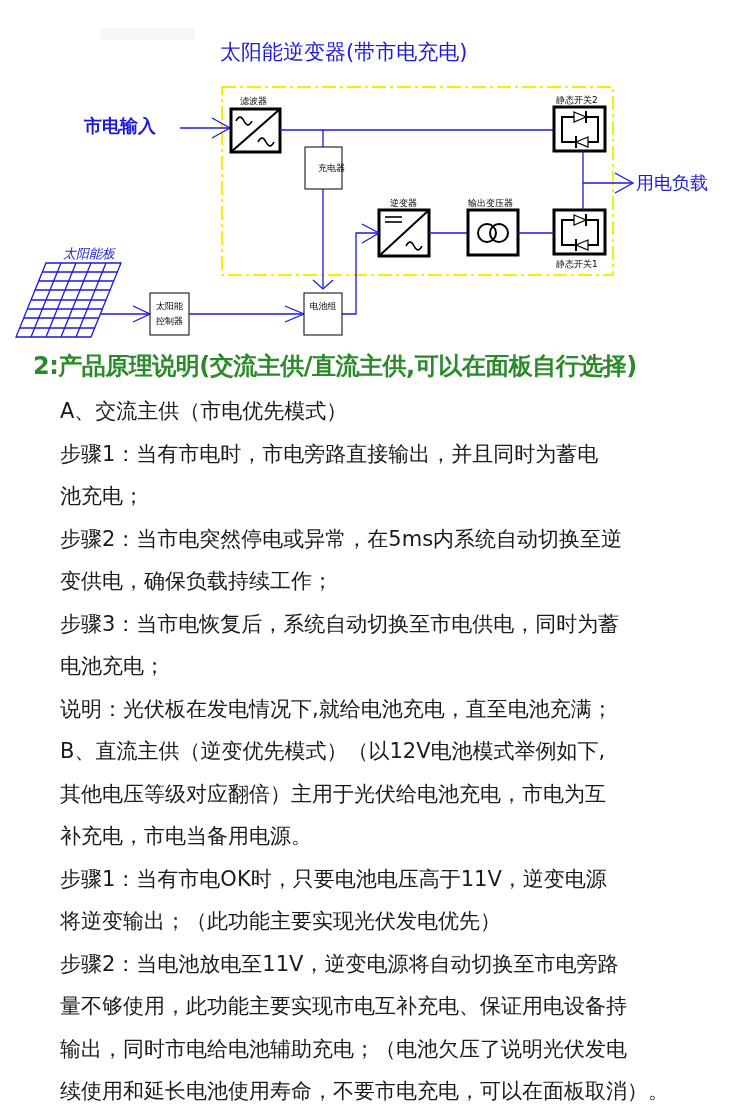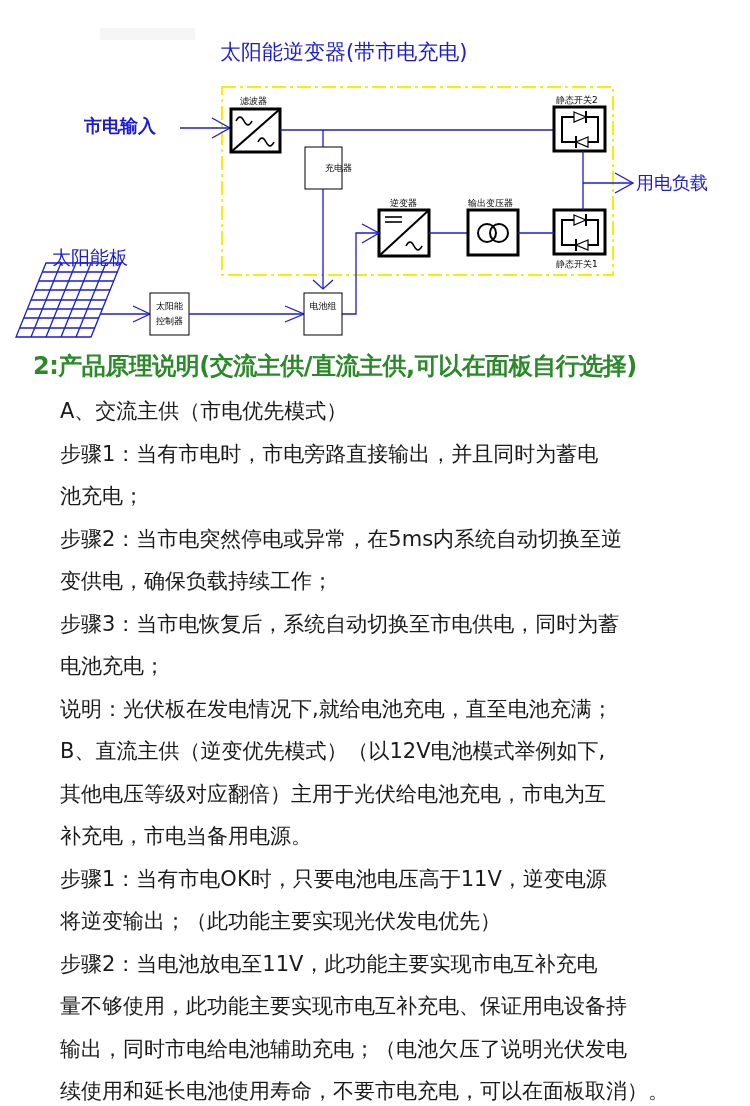--- a/index.html
+++ b/index.html
@@ -120,46 +120,46 @@
   <g stroke="#1a1adc" stroke-width="1.3" fill="none">
     <line x1="189" y1="314" x2="304" y2="314"></line>
     <polyline points="285,306 304,314 285,322"></polyline>
   </g>
 
   <rect x="304" y="293" width="38" height="42" fill="#fff" stroke="#000" stroke-width="1"></rect>
 </svg>
 
 <div class="diag-label" style="left:84px; top:114px; font-size:18px;font-weight:bold;">市电输入</div>
 <div class="diag-label" style="left:636px; top:171px; font-size:18px;">用电负载</div>
-<div class="diag-label" style="left:52px; top:245px; font-size:19px;">太阳能板</div>
+<div class="diag-label" style="left:63px; top:245px; font-size:13px;font-style:italic;">太阳能板</div>
 
 <div class="small-lbl" style="left:240px; top:95px;">滤波器</div>
 <div class="small-lbl" style="left:556px; top:94px;">静态开关2</div>
 <div class="small-lbl" style="left:556px; top:258px;">静态开关1</div>
 <div class="small-lbl" style="left:390px; top:197px;">逆变器</div>
 <div class="small-lbl" style="left:468px; top:197px;">输出变压器</div>
 
-<div class="box-lbl" style="left:320px; top:162px; width:37px;">充电器</div>
+<div class="box-lbl" style="left:305px; top:162px; width:37px;padding-left:8px;">充电器</div>
 <div class="box-lbl" style="left:150px; top:300px; width:39px;">太阳能</div>
 <div class="box-lbl" style="left:150px; top:315px; width:39px;">控制器</div>
 <div class="box-lbl" style="left:304px; top:300px; width:38px;">电池组</div>
 
 <div class="heading2">2:产品原理说明(交流主供/直流主供,可以在面板自行选择)</div>
 
 <div class="body-text">
   <div class="line">A、交流主供（市电优先模式）</div>
   <div class="line">步骤1：当有市电时，市电旁路直接输出，并且同时为蓄电</div>
   <div class="line">池充电；</div>
   <div class="line">步骤2：当市电突然停电或异常，在5ms内系统自动切换至逆</div>
   <div class="line">变供电，确保负载持续工作；</div>
   <div class="line">步骤3：当市电恢复后，系统自动切换至市电供电，同时为蓄</div>
   <div class="line">电池充电；</div>
   <div class="line">说明：光伏板在发电情况下,就给电池充电，直至电池充满；</div>
   <div class="line">B、直流主供（逆变优先模式）（以12V电池模式举例如下,</div>
   <div class="line">其他电压等级对应翻倍）主用于光伏给电池充电，市电为互</div>
   <div class="line">补充电，市电当备用电源。</div>
   <div class="line">步骤1：当有市电OK时，只要电池电压高于11V，逆变电源</div>
   <div class="line">将逆变输出；（此功能主要实现光伏发电优先）</div>
-  <div class="line">步骤2：当电池放电至11V，此功能主要实现市电互补充电</div>
+  <div class="line">步骤2：当电池放电至11V，逆变电源将自动切换至市电旁路</div>
   <div class="line">量不够使用，此功能主要实现市电互补充电、保证用电设备持</div>
   <div class="line">输出，同时市电给电池辅助充电；（电池欠压了说明光伏发电</div>
   <div class="line">续使用和延长电池使用寿命，不要市电充电，可以在面板取消）。</div>
 </div>
 
 </body></html>

